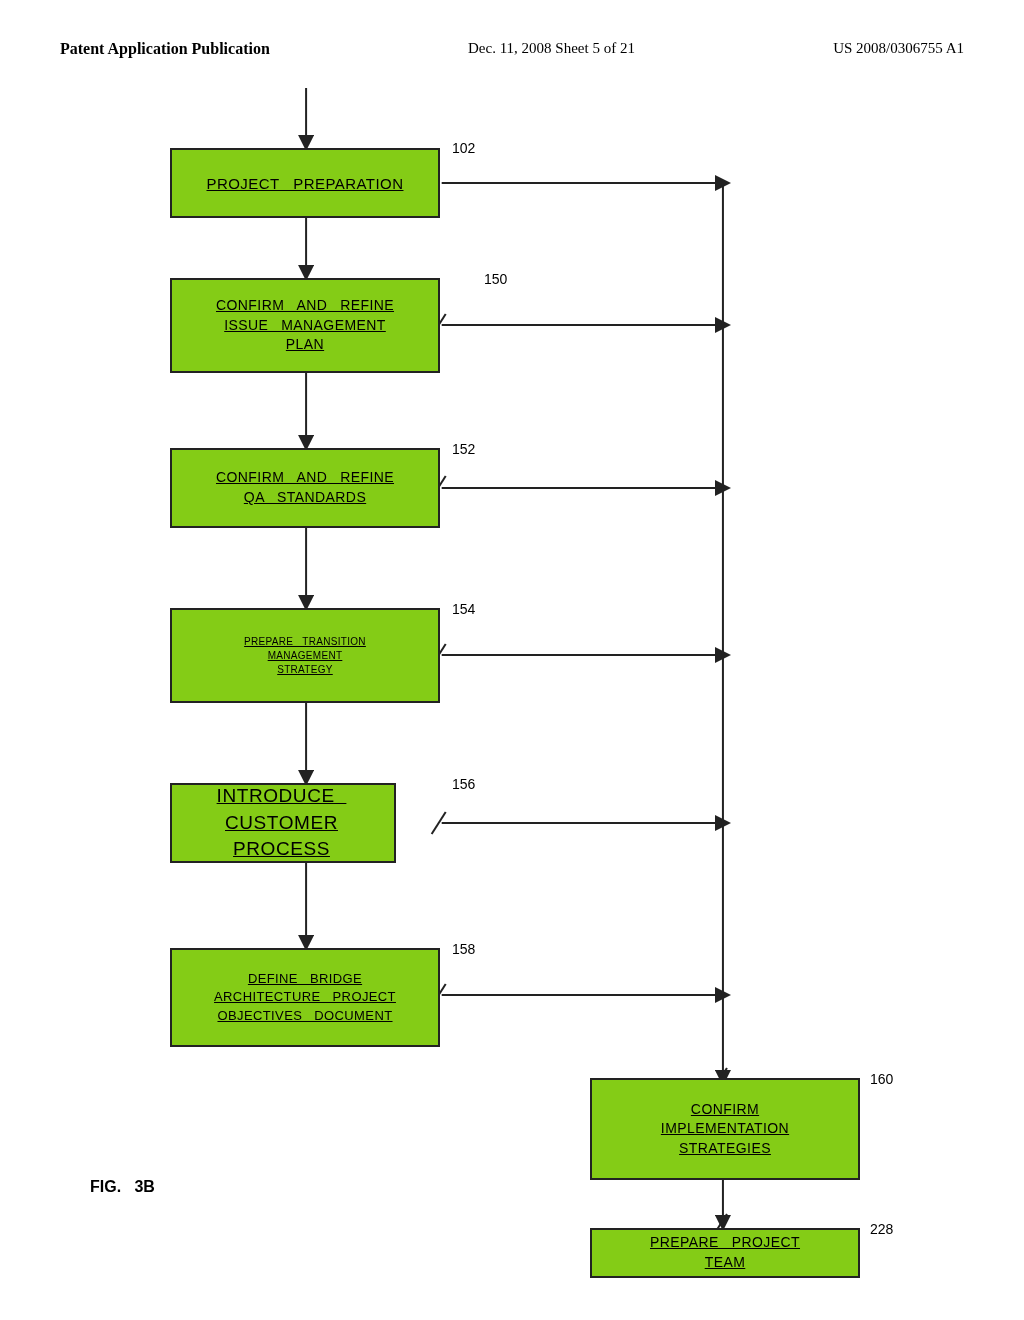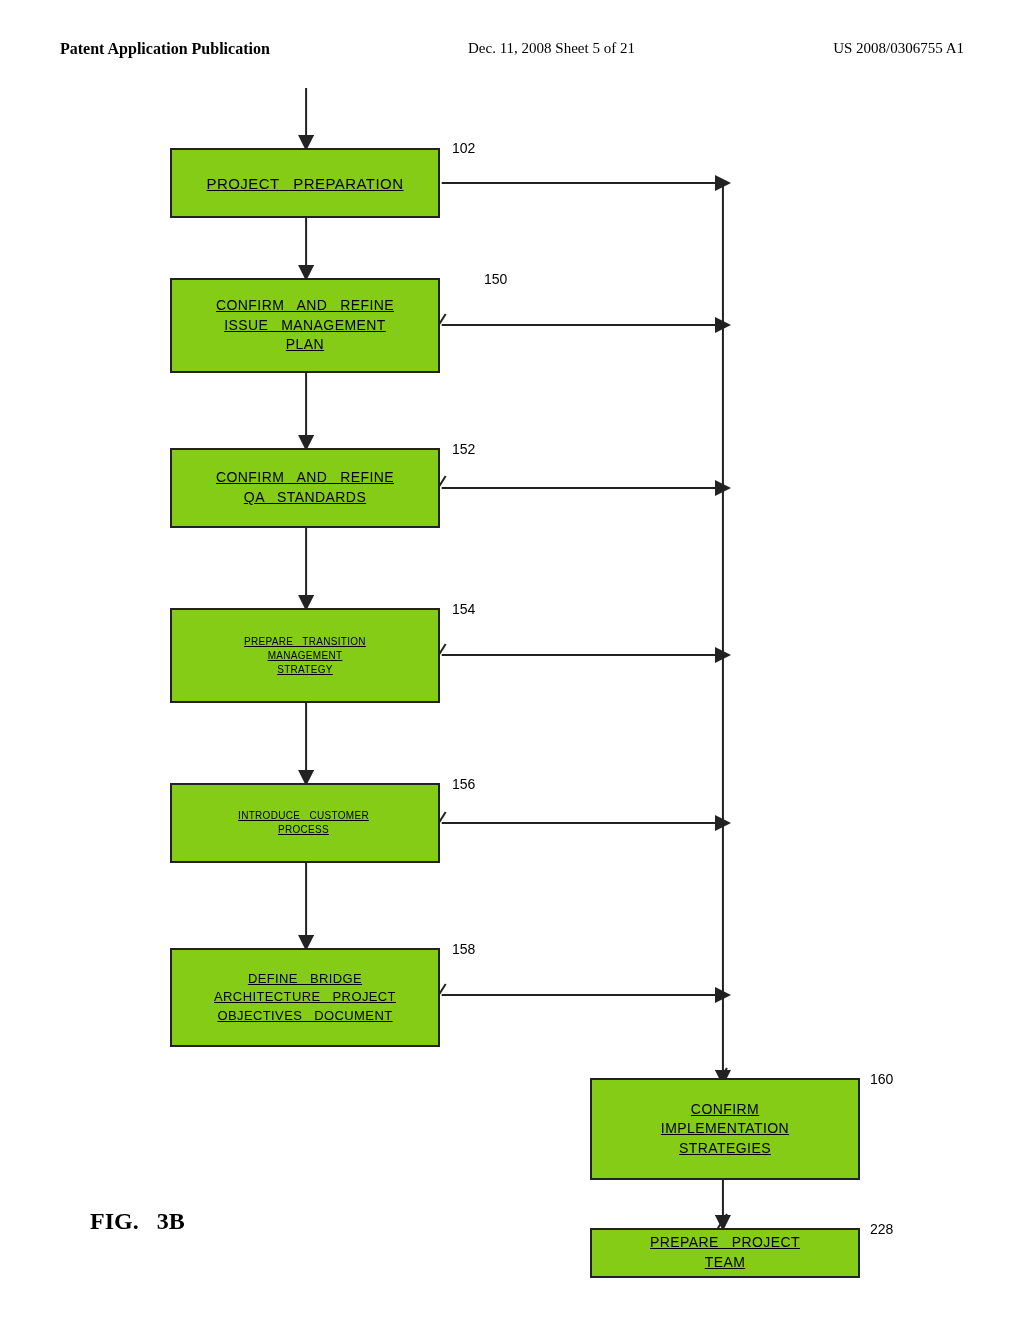--- a/index.html
+++ b/index.html
@@ -65,24 +65,23 @@
     }
 
     .flow-label {
       position: absolute;
       font-size: 14px;
       font-family: Arial, sans-serif;
     }
 
     .fig-label {
       position: absolute;
-      font-size: 24px;
+      font-size: 16px;
       font-weight: bold;
-      font-family: Liberation Serif, serif;
-      margin-top: 30px;
+      font-family: Liberation Sans, sans-serif;
     }
 
     svg.arrows {
       position: absolute;
       top: 0;
       left: 0;
       width: 100%;
       height: 100%;
       pointer-events: none;
     }
@@ -168,21 +167,21 @@
     <div class="flow-box" style="left:110px; top:360px; width:270px; height:80px; font-size:14px;">
       CONFIRM &nbsp; AND &nbsp; REFINE<br>QA &nbsp; STANDARDS
     </div>
     <span class="flow-label" style="left:392px; top:353px;">152</span>
 
     <div class="flow-box" style="left:110px; top:520px; width:270px; height:95px; font-size:10px;">
       PREPARE &nbsp; TRANSITION<br>MANAGEMENT<br>STRATEGY
     </div>
     <span class="flow-label" style="left:392px; top:513px;">154</span>
 
-    <div class="flow-box" style="left:110px; top:695px; width:270px; height:80px; font-size:10px;padding-left:9px;">
+    <div class="flow-box" style="left:110px; top:695px; width:226px; height:80px; font-size:19px;padding-left:9px;">
       INTRODUCE &nbsp; CUSTOMER<br>PROCESS
     </div>
     <span class="flow-label" style="left:392px; top:688px;">156</span>
 
     <div class="flow-box" style="left:110px; top:860px; width:270px; height:99px; font-size:13px;">
       DEFINE &nbsp; BRIDGE<br>ARCHITECTURE &nbsp; PROJECT<br>OBJECTIVES &nbsp; DOCUMENT
     </div>
     <span class="flow-label" style="left:392px; top:853px;">158</span>
 
     <div class="flow-box" style="left:530px; top:990px; width:270px; height:102px; font-size:14px;">

